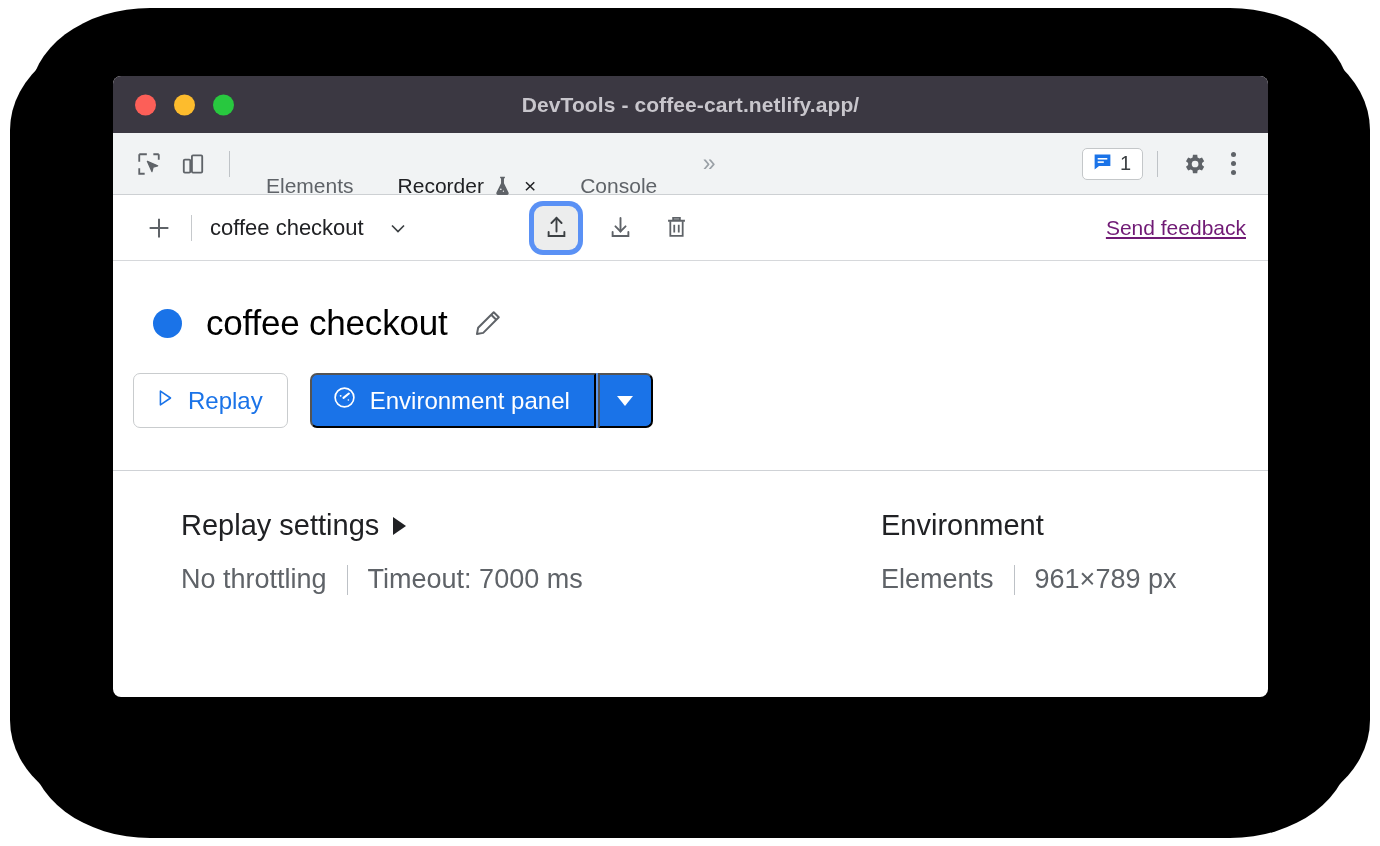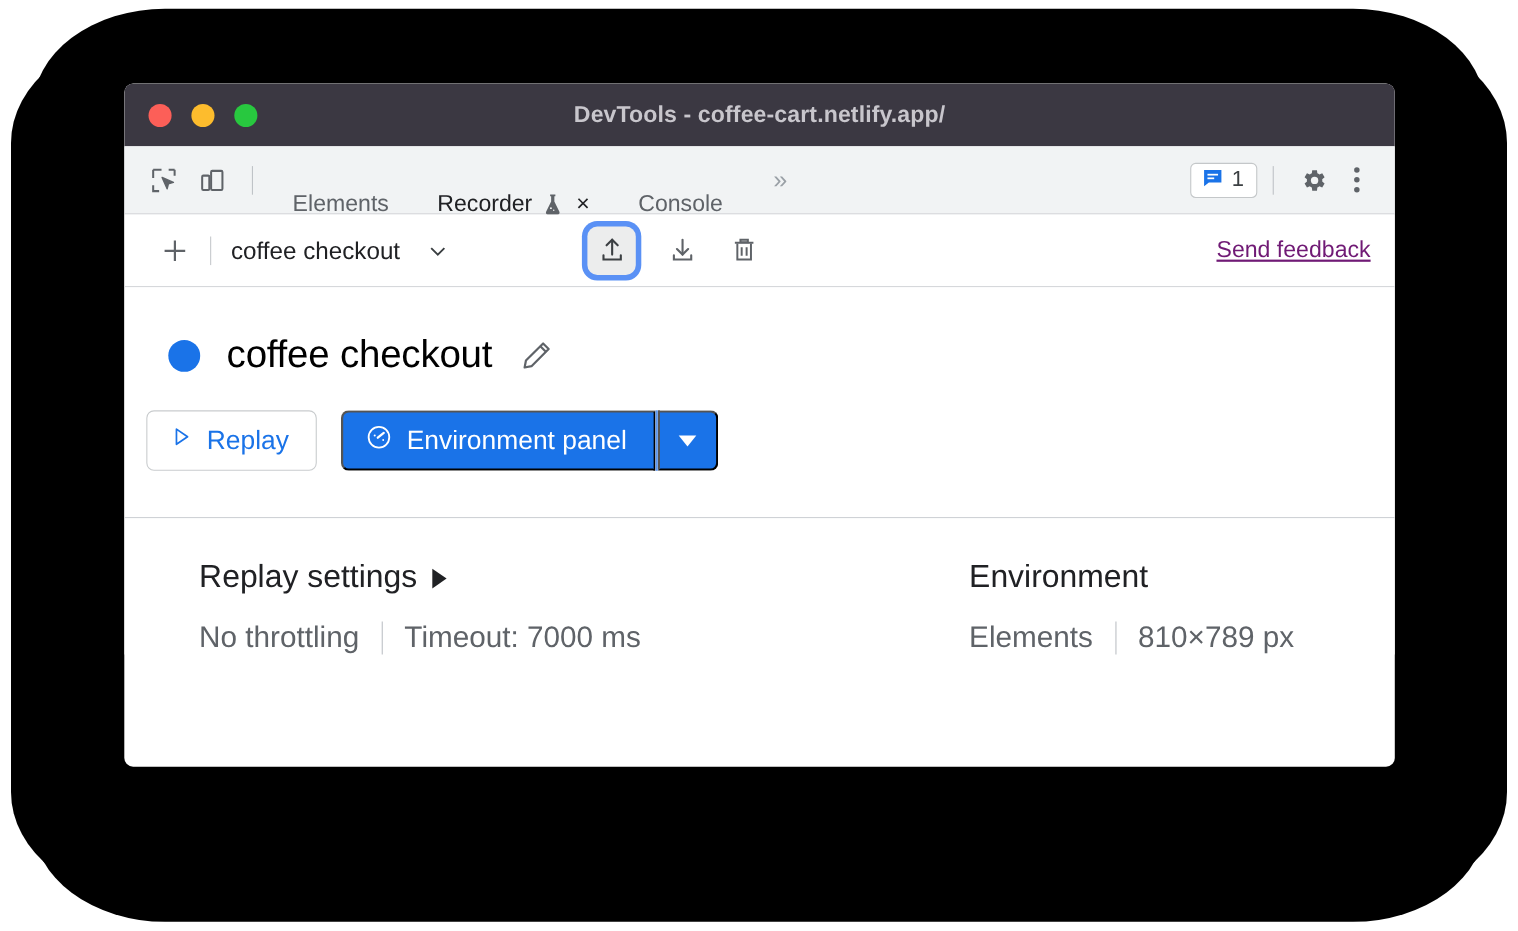--- a/index.html
+++ b/index.html
@@ -501,20 +501,20 @@
           </div>
         </div>
 
         <div class="set-col right">
           <div class="set-head">
             <span>Environment</span>
           </div>
           <div class="set-vals">
             <span>Elements</span>
             <span class="val-sep"></span>
-            <span>810×789 px</span>
+            <span>961×789 px</span>
           </div>
         </div>
       </div>
 
     </div>
   </div>
 </div>
 
 </body></html>

